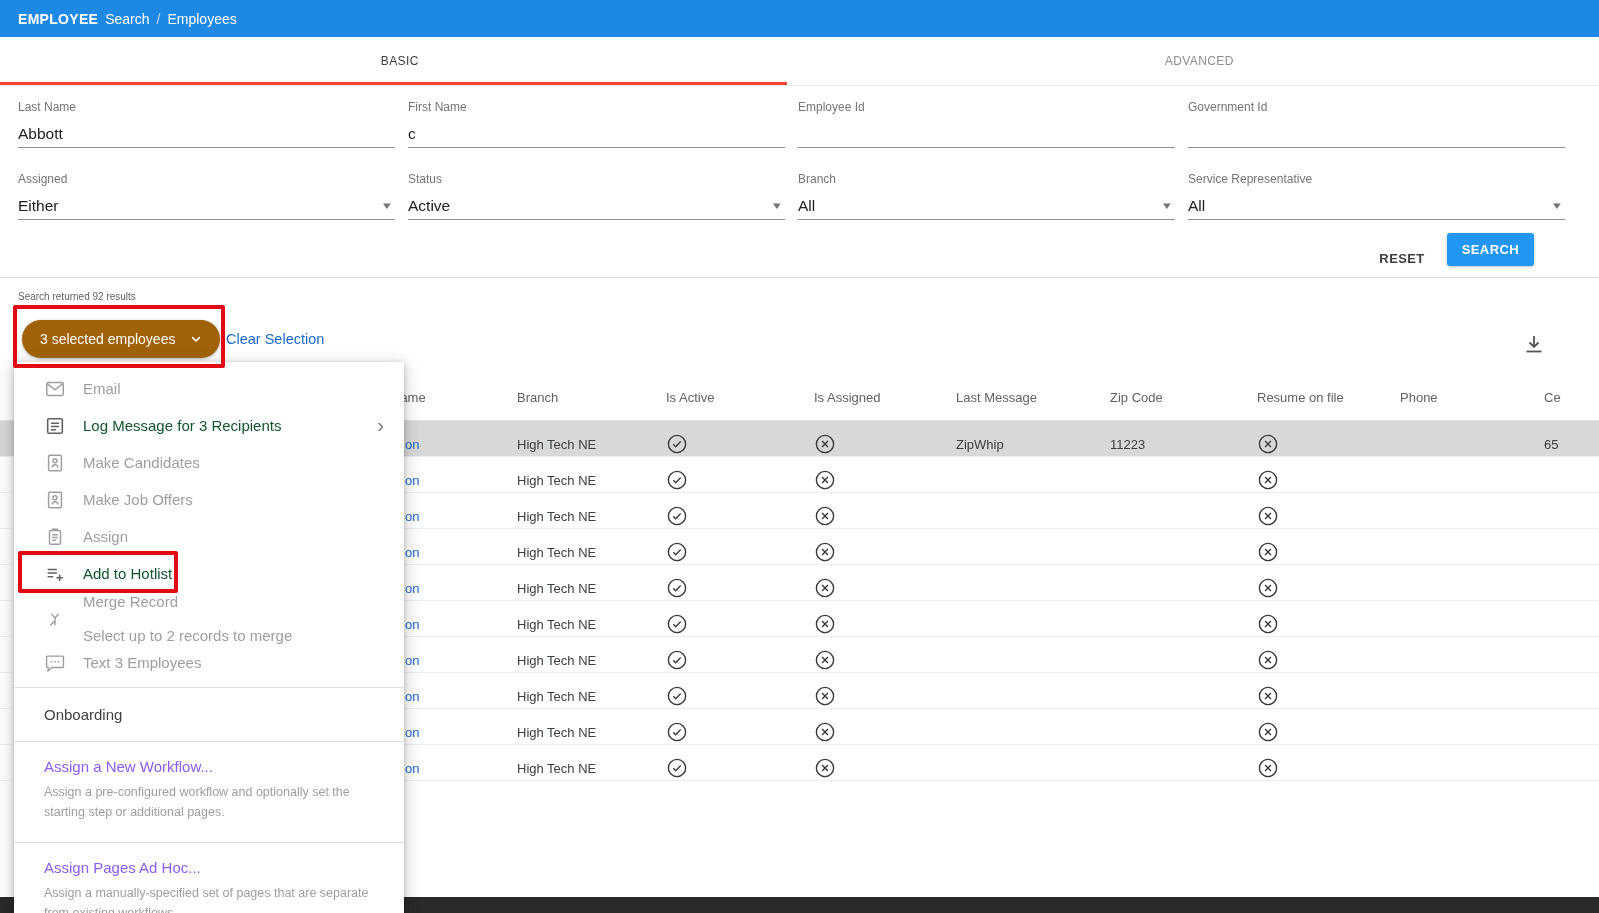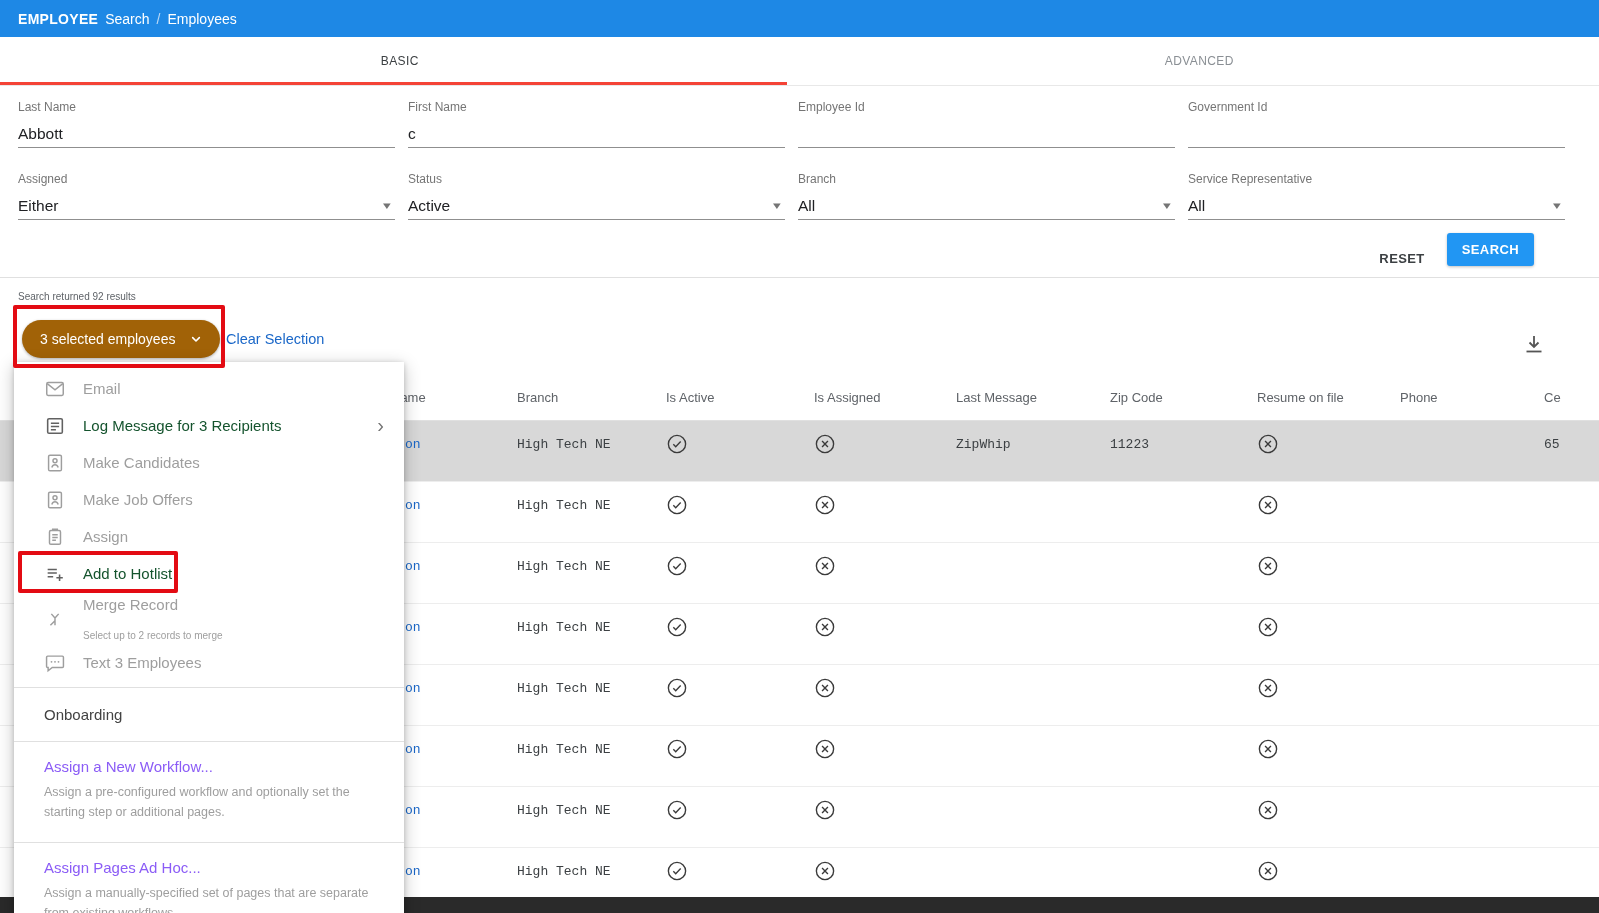--- a/index.html
+++ b/index.html
@@ -63,21 +63,21 @@
   }
   .clear-selection { position:absolute; left:226px; top:331px; font-size:14.5px; color:#1A67C8; cursor:pointer; }
   .download-btn { position:absolute; left:1522px; top:331px; width:26px; height:26px;
     background:none; border:none; cursor:pointer; }
 
   
   .thead { position:absolute; left:0; top:375px; width:1599px; height:46px;
     border-bottom:1px solid #e0e0e0; font-size:13px; color:#5f6368; }
   .thead span { position:absolute; top:15px; white-space:nowrap; }
   .tbody { position:absolute; left:0; top:421px; width:1599px; }
-  .trow { position:relative; height:61px; border-bottom:1px solid #ededed; font-size:13px; color:#3c4043; background:#fff;font-family:Liberation Mono, monospace; }
+  .trow { position:relative; height:36px; border-bottom:1px solid #ededed; font-size:13px; color:#3c4043; background:#fff; }
   .trow.selected { background:#d8d8d8; }
   .trow span, .trow .cicon { position:absolute; white-space:nowrap; }
   .trow .txt { top:16px; }
   .trow .link { color:#1A67C8; cursor:pointer; }
   .trow .cicon { top:12px; }
   .c-name   { left:405px; }
   .c-branch { left:517px; }
   .c-active { left:666px; }
   .c-assign { left:814px; }
   .c-msg    { left:956px; }
@@ -95,21 +95,21 @@
     background:#fff; padding:8px 0 6px 0;
     box-shadow:0 4px 16px rgba(0,0,0,.24), 0 1px 5px rgba(0,0,0,.18);
   }
   .mi { display:flex; align-items:center; height:37px; padding:0 14px 0 30px; cursor:pointer; }
   .mi .micon { width:22px; height:22px; margin-right:17px; flex:none; display:flex; align-items:center; }
   .mi .mlabel { font-size:15px; }
   .mi.disabled .mlabel { color:#9e9e9e; }
   .mi.enabled .mlabel { color:#14532d; }
   .mi .trail { margin-left:auto; color:#757575; font-size:20px; padding-right:6px; }
   .mi.two-line { height:52px; }
-  .mi .mtext .msub { font-size:10px; color:#9e9e9e; margin-top:17px; }
+  .mi .mtext .msub { font-size:15px; color:#9e9e9e; margin-top:17px; }
   .menu-divider { height:1px; background:#e0e0e0; margin:6px 0; }
   .menu-section { font-size:15px; color:#424242; padding:12px 0 12px 30px; }
   .wf-block { padding:10px 26px 14px 30px; cursor:pointer; }
   .wf-title { font-size:15px; color:#8b5cf6; margin-bottom:7px; }
   .wf-desc { font-size:12.5px; color:#9e9e9e; line-height:1.6; max-width:352px; }
 
   
   .annot { position:absolute; border:4px solid #E30B13; z-index:40; pointer-events:none; border-radius:2px; }
   .annot-pill { left:13px; top:305px; width:212px; height:63px; }
   .annot-hotlist { left:18px; top:551px; width:160px; height:42px; }

